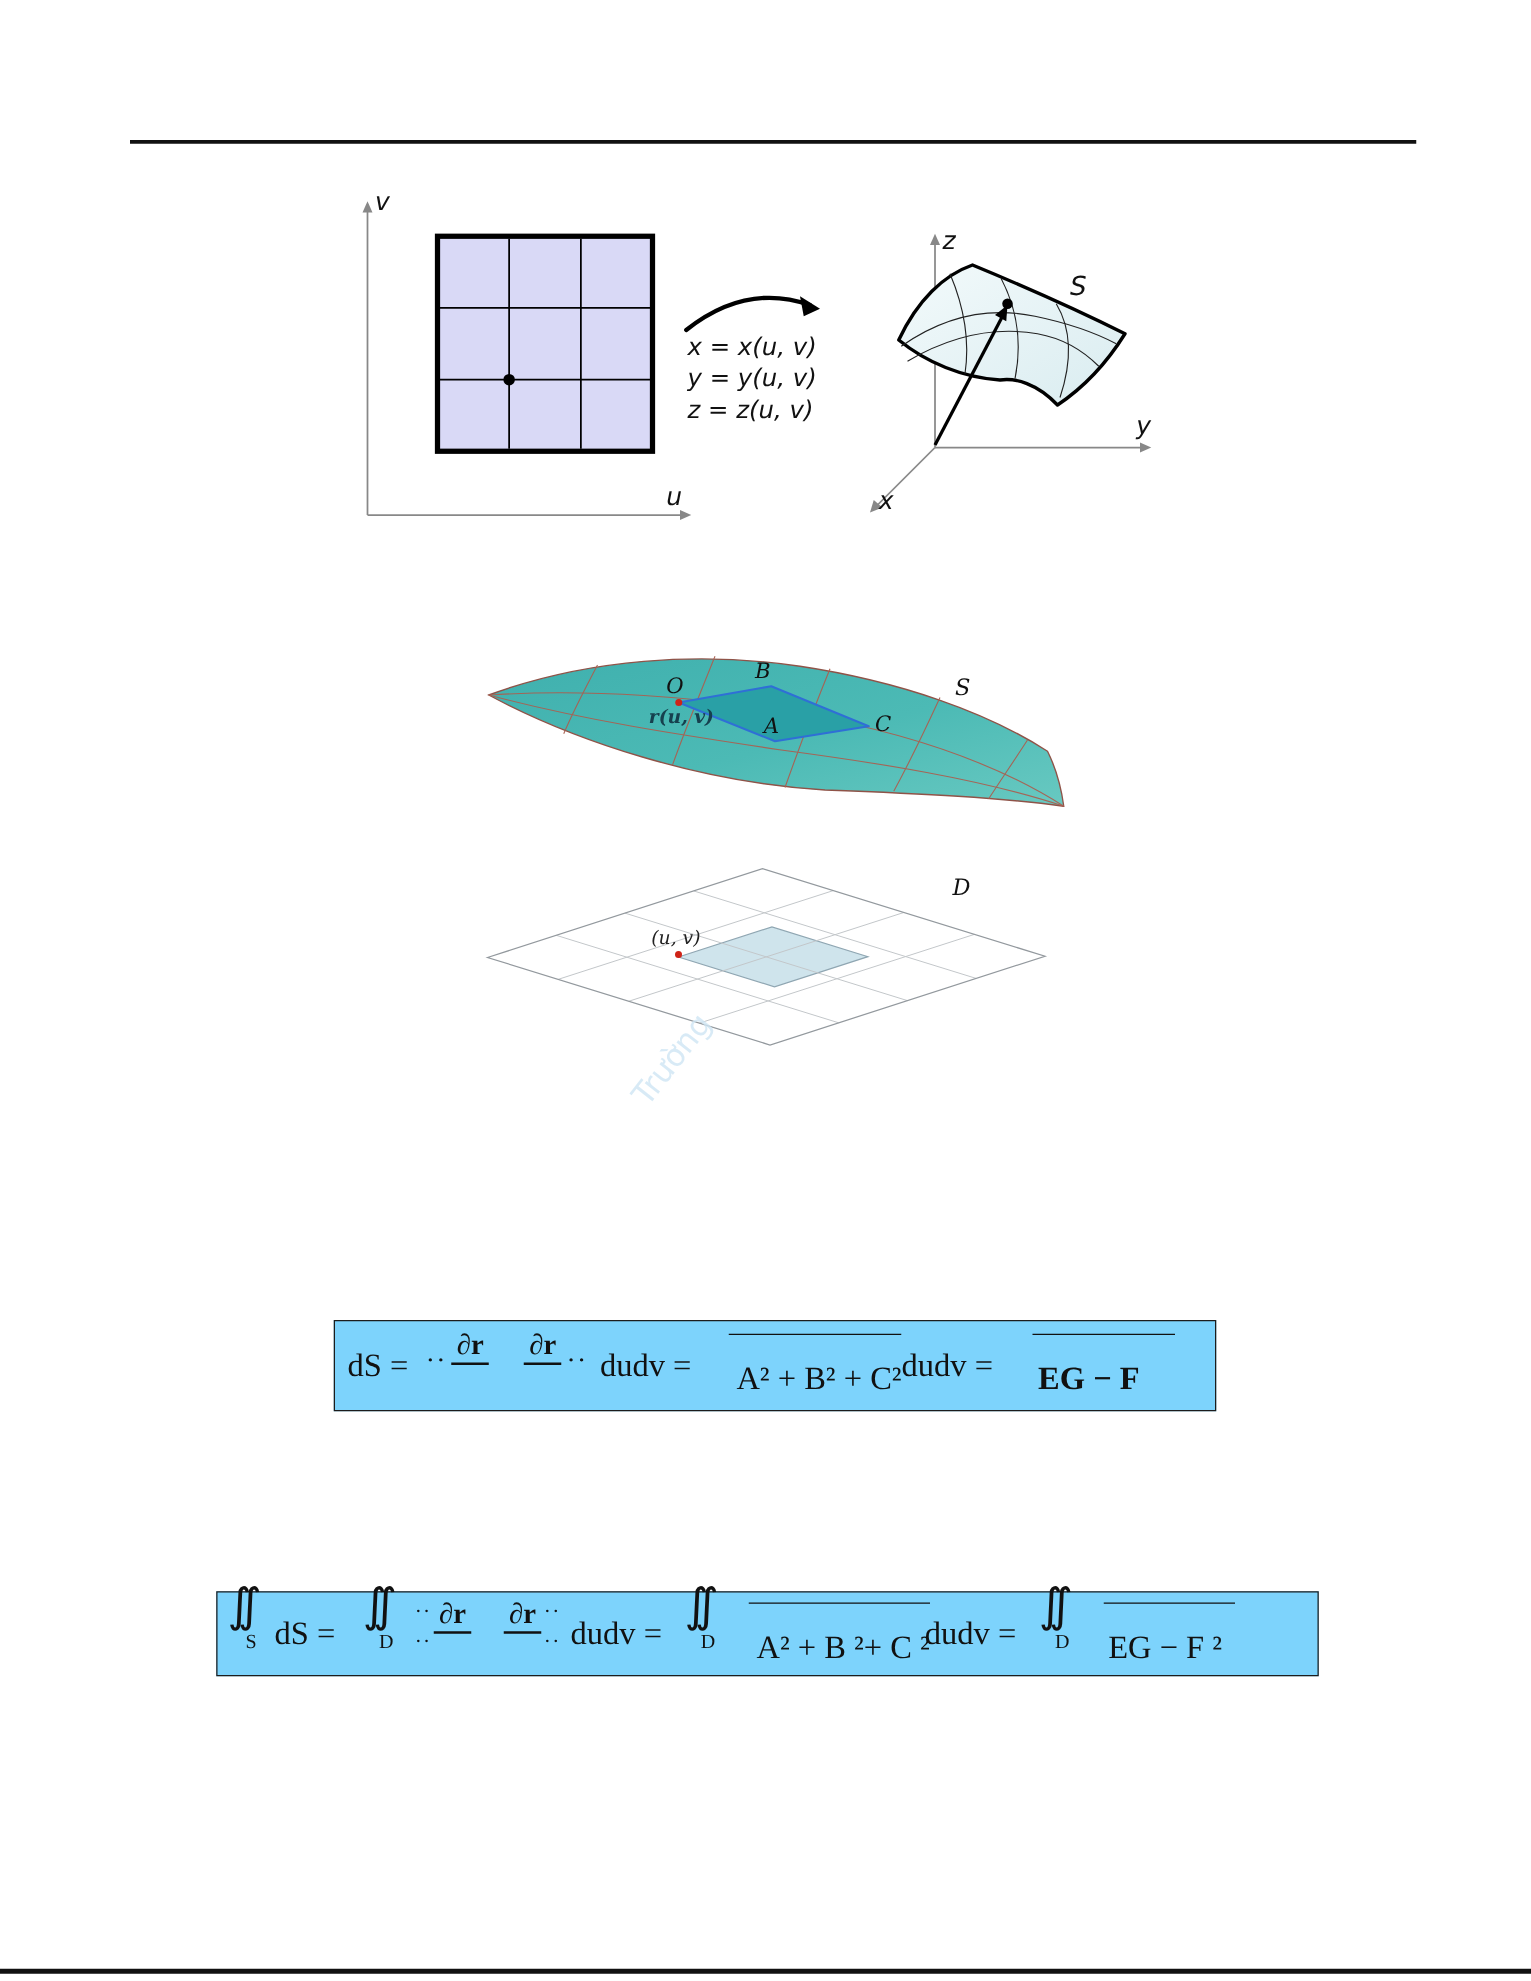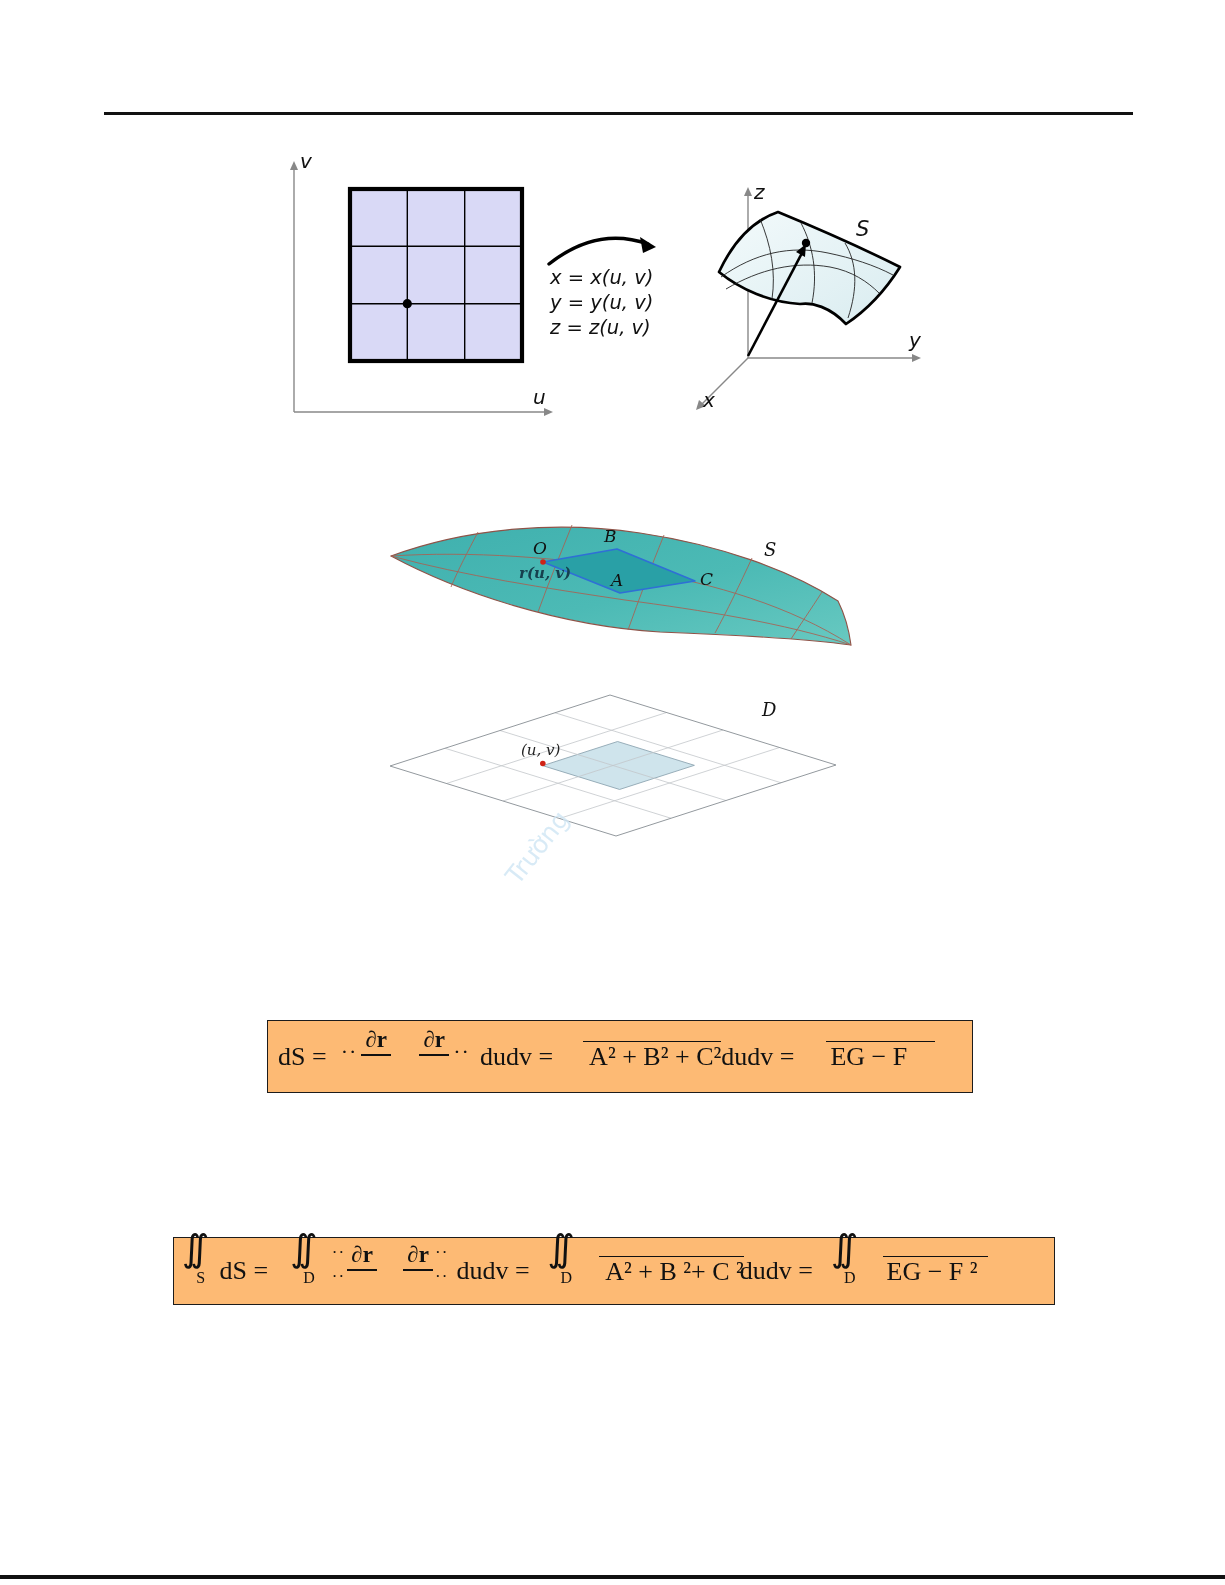--- a/index.html
+++ b/index.html
@@ -8,30 +8,30 @@
   .rule{position:absolute;background:#111;}
   svg{position:absolute;overflow:visible;}
   svg text{font-family:"DejaVu Serif",serif;}
   .fig1-label{font-family:"DejaVu Sans",sans-serif;font-style:italic;font-size:20px;fill:#111;}
   .fig1-eq{font-family:"DejaVu Sans",sans-serif;font-style:italic;font-size:19.5px;fill:#111;}
   .fig2-label{font-style:italic;font-size:17px;fill:#111;}
   .axis{stroke:#888;stroke-width:1.4;fill:none;}
   .axhead{fill:#888;stroke:none;}
 
   
-  .fbox{position:absolute;border:1.7px solid #1c1c1c;background:#fdba74;display:flex;
-        align-items:center;font-size:26px;white-space:nowrap;overflow:visible;}
+  .fbox{position:absolute;border:1.7px solid #1c1c1c;background:#7dd3fc;display:flex;
+        align-items:center;font-size:26px;white-space:nowrap;overflow:visible;margin-top:36px;}
   .frac{display:inline-flex;flex-direction:column;align-items:center;transform:translateY(-9px);}
   .frac .num{font-size:23px;line-height:1;padding:0 4px 3px 4px;font-weight:bold;}
   .frac .num .pd{font-style:italic;font-weight:bold;}
   .frac .bar{border-top:2px solid #111;align-self:stretch;min-width:30px;height:11px;}
   .dots1{font-size:22px;letter-spacing:1px;transform:translateY(-5px);display:inline-block;}
   .dotcol{display:inline-flex;flex-direction:column;line-height:1;font-size:17px;
           letter-spacing:1px;transform:translateY(-7px);row-gap:7px;}
-  .rad{display:inline-block;border-top:1.7px solid #111;padding-top:0;}
+  .rad{display:inline-block;border-top:1.7px solid #111;padding-top:20px;}
   .iint{display:inline-flex;flex-direction:column;align-items:center;line-height:1;
         transform:translateY(-12px);}
   .iint .glyph{font-family:"DejaVu Sans",sans-serif;font-size:37px;line-height:.9;
         letter-spacing:-11px;padding-right:11px;}
   .iint .sub{font-size:16px;margin-top:4px;transform:translateX(5px);}
   .watermark{opacity:.8;}
 </style>
 </head>
 <body>
 
@@ -158,21 +158,21 @@
       <span class="bar"></span>
     </span>
     <span class="frac" style="margin-left:28px;">
       <span class="num"><span class="pd">∂</span><span>r</span></span>
       <span class="bar"></span>
     </span>
     <span class="dots1" style="margin-left:4px;">··</span>
     <span style="margin-left:10px;">dudv =</span>
     <span class="rad" style="margin-left:30px;padding-left:6px;">A² + B² + C²</span>
     <span>dudv =</span>
-    <span class="rad" style="margin-left:32px;padding-right:28px;padding-left:4px;">EG − F</span>
+    <span class="rad" style="margin-left:32px;padding-right:28px;padding-left:4px;font-weight:bold;">EG − F</span>
   </div>
 
   <div class="fbox" style="left:173px;top:1237px;width:872px;height:66px;padding-left:8px;">
     <span class="iint">
       <span class="glyph">∫∫</span>
       <span class="sub">S</span>
     </span>
     <span style="margin-left:10px;">dS =</span>
     <span class="iint" style="margin-left:22px;">
       <span class="glyph">∫∫</span>

